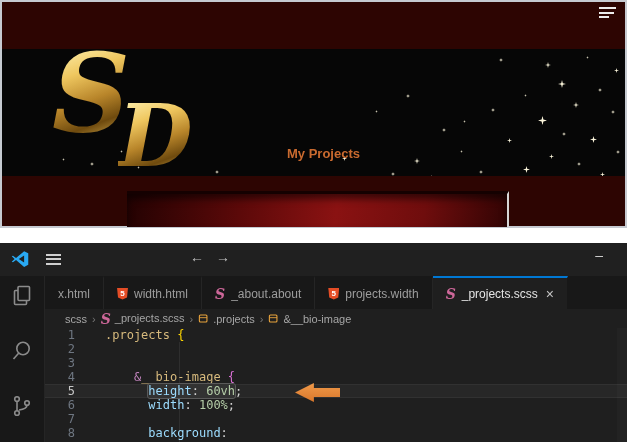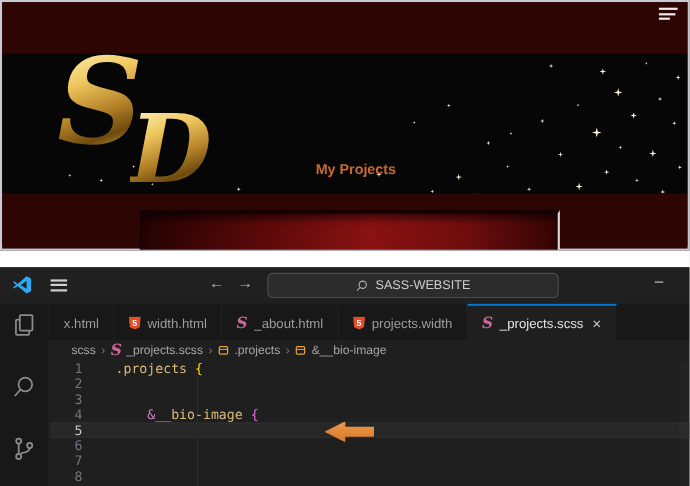--- a/index.html
+++ b/index.html
@@ -56,21 +56,21 @@
   .tab.active{background:#1f1f1f;color:#e4e4e4;border-top-color:var(--accent,#0078d4);border-right-color:#181818;}
   .tab .close{font-size:14px;color:#c5c5c5;margin-left:2px;cursor:pointer;}
   .icon-html{width:11px;height:12px;background:var(--html,#e44d26);color:#fff;font-size:8px;font-weight:bold;
       display:flex;align-items:center;justify-content:center;flex:none;
       clip-path:polygon(0 0,100% 0,91% 84%,50% 100%,9% 84%);}
   .icon-sass{font-family:"DejaVu Serif",serif;font-style:italic;font-weight:bold;font-size:14px;
       color:var(--sass,#cd6799);line-height:1;flex:none;}
 
   .breadcrumb{height:19px;display:flex;align-items:center;gap:5px;padding-left:20px;
       font-size:11px;color:#a6a6a6;background:#1f1f1f;}
-  .bc-item{display:flex;align-items:center;gap:4px;cursor:pointer;}
+  .bc-item{display:flex;gap:4px;cursor:pointer;}
   .bc-sep{color:#767676;font-size:11px;}
   .icon-class{flex:none;}
 
   .code{position:relative;flex:1;font-family:"DejaVu Sans Mono",monospace;font-size:12px;
       line-height:14px;background:#1f1f1f;overflow:hidden;cursor:text;}
   .indent-guide{position:absolute;width:1px;background:rgba(255,255,255,.07);}
   .code-line{display:flex;height:14px;position:relative;}
   .code-line.current{background:#272727;box-shadow:inset 0 1px 0 #313131,inset 0 -1px 0 #313131;}
   .ln{width:30px;text-align:right;color:#6e7681;flex:none;cursor:pointer;}
   .current .ln{color:#c6c6c6;}
@@ -157,27 +157,20 @@
              M17.5 7.2 V16.8 L10.4 12 Z"></path>
           </svg>
       </span>
       <div class="tb-burger">
           <i></i>
           <i></i>
           <i></i>
         </div>
       <span class="tb-arrow" id="tb-back">←</span>
       <span class="tb-arrow" id="tb-fwd">→</span>
-      <div class="searchbox">
-        <svg width="12" height="12" viewBox="0 0 16 16">
-          <circle cx="9" cy="6.5" r="4.4" fill="none" stroke="#b5b5b5" stroke-width="1.3"></circle>
-          <line x1="5.6" y1="9.8" x2="2.3" y2="13.6" stroke="#b5b5b5" stroke-width="1.3"></line>
-          </svg>
-        <span>SASS-WEBSITE</span>
-      </div>
       <span class="tb-min">–</span>
     </div>
 
     <div class="vs-main">
       <div class="activitybar" id="activitybar">
           <div><svg class="ab-icon" viewBox="0 0 24 24">
               <rect x="8" y="2.5" width="11.5" height="14" rx="1" fill="none" stroke="#a0a0a0" stroke-width="1.6"></rect>
               <path d="M16.5 16.5v3a1 1 0 0 1-1 1h-10a1 1 0 0 1-1-1v-12a1 1 0 0 1 1-1h2.5" fill="none" stroke="#a0a0a0" stroke-width="1.6"></path>
             </svg></div>
           <div><svg class="ab-icon" viewBox="0 0 24 24">
@@ -196,21 +189,21 @@
         <div class="tabbar" id="tabbar">
             <div class="tab">
               <span>x.html</span>
             </div>
             <div class="tab">
               <span class="icon-html">5</span>
               <span>width.html</span>
             </div>
             <div class="tab">
               <span class="icon-sass">S</span>
-              <span>_about.html</span>
+              <span>_about.about</span>
             </div>
             <div class="tab">
               <span class="icon-html">5</span>
               <span>projects.width</span>
             </div>
             <div class="tab active">
               <span class="icon-sass">S</span>
               <span>_projects.scss</span>
               <span class="close">×</span>
             </div>
@@ -254,30 +247,33 @@
               <div class="code-line">
                 <span class="ln">3</span>
                 <span class="code-text"></span>
               </div>
               <div class="code-line">
                 <span class="ln">4</span>
                 <span class="code-text">    <span class="tk-amp">&amp;</span><span class="tk-selector">__bio-image </span><span class="tk-brace2">{</span></span>
               </div>
               <div class="code-line current">
                 <span class="ln">5</span>
+                <span class="code-text">      <span class="word-hl"><span class="tk-prop">height</span><span class="tk-punct">: </span><span class="tk-num">60vh</span></span><span class="tk-punct">;</span></span>
               </div>
               <div class="code-line">
                 <span class="ln">6</span>
+                <span class="code-text">      <span class="tk-prop">width</span><span class="tk-punct">: </span><span class="tk-num">100%</span><span class="tk-punct">;</span></span>
               </div>
               <div class="code-line">
                 <span class="ln">7</span>
                 <span class="code-text"></span>
               </div>
               <div class="code-line">
                 <span class="ln">8</span>
+                <span class="code-text">      <span class="tk-prop">background</span><span class="tk-punct">:</span></span>
               </div>
               <div class="code-line">
                 <span class="ln">9</span>
                 <span class="code-text"></span>
               </div>
             </div>
           <div class="scroll-strip"></div>
           <div class="annot-arrow"></div>
         </div>
       </div>

